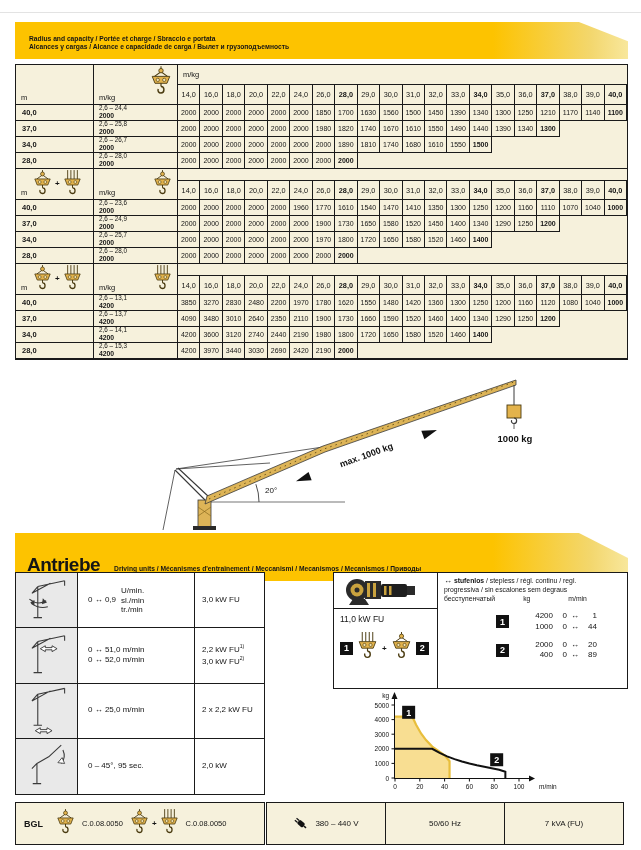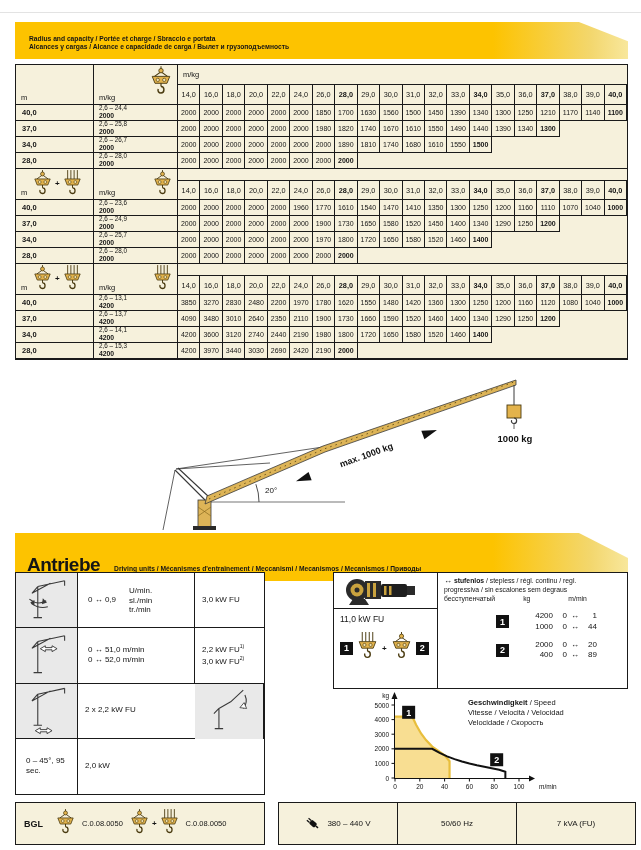--- a/index.html
+++ b/index.html
@@ -42,21 +42,21 @@
 
   
   .drives { top:572px; left:15px; width:250px; height:223px; border:1px solid #1a1a1a; display:grid;
     grid-template-columns:62px 117px 69px; grid-template-rows:repeat(4,1fr); background:#fff; }
   .dcell { border-right:1px solid #1a1a1a; border-bottom:1px solid #1a1a1a; display:flex; align-items:center; }
   .dcell.last-r { border-right:none; } .dcell.last-b { border-bottom:none; }
   .dicon { background:#E9E9E9; justify-content:center; }
   .dval { padding-left:10px; font-size:8px; line-height:1.3; flex-direction:column; align-items:flex-start; justify-content:center; }
   .dpow { padding-left:7px; font-size:8px; line-height:1.35; flex-direction:column; align-items:flex-start; justify-content:center; }
   .dval .row1 { display:flex; align-items:center; }
-  .dunits { display:flex; flex-direction:column; line-height:1.15; margin-left:13px; }
+  .dunits { display:flex; flex-direction:column; line-height:1.15; margin-left:5px; }
   sup { font-size:5px; }
 
   
   .winch { top:572px; left:333px; width:295px; height:117px; border:1px solid #1a1a1a; display:grid;
     grid-template-columns:104px 1fr; grid-template-rows:36px 1fr; background:#fff; }
   .w-icon { border-right:1px solid #1a1a1a; border-bottom:1px solid #1a1a1a; display:flex; align-items:center; justify-content:center; }
   .w-power { border-right:1px solid #1a1a1a; grid-row:2; padding:5px 2px 0 6px; }
   .w-power .pw { font-size:8.5px; }
   .w-hooks { display:flex; align-items:center; gap:3px; margin-top:8px; }
   .w-right { grid-column:2; grid-row:1 / 3; padding:3px 6px 0 6px; }
@@ -74,21 +74,21 @@
   
   .chart-wrap { top:690px; left:333px; width:295px; height:110px; }
   .chart-wrap svg { position:absolute; left:0; top:0; }
   .tick { font-size:6.5px; fill:#111; font-family:"Liberation Sans",sans-serif; }
   .slab { font-size:9px; font-weight:bold; fill:#fff; font-family:"Liberation Sans",sans-serif; }
   .gesch { position:absolute; left:135px; top:8px; width:160px; font-size:7.5px; line-height:1.3; }
 
   
   .foot { top:802px; height:43px; border:1px solid #1a1a1a; background:#F6F1DC; position:absolute; display:flex; align-items:center; }
   .foot-left { left:15px; width:250px; padding:0 8px; gap:6px; }
-  .foot-right { left:278px; width:358px; }
+  .foot-right { left:266px; width:358px; }
   .bgl { font-weight:bold; font-size:9px; margin-right:6px; }
   .code { font-size:7.5px; }
   .fcell { flex:1; height:100%; display:flex; align-items:center; justify-content:center; gap:6px; font-size:8px; border-right:1px solid #1a1a1a; }
   .fcell:last-child { border-right:none; }
   .hook-pair { display:flex; align-items:center; gap:2px; }
   .top-line { position:absolute; top:12px; left:0; width:641px; height:1px; background:#e3e3e3; }
 </style>
 </head>
 <body>
 
@@ -581,20 +581,23 @@
     <span><span>3,0 kW FU</span><sup>2)</sup></span>
   </div>
 
   <div class="dcell dicon">
     <svg width="48" height="52" viewBox="0 0 56 62">
       <g stroke="#3a3a3a" stroke-width="1.3" fill="none">
         <path d="M17 48 V11 M12 48 h10 M17 11 L49 4 M49 4 v6 M17 11 L10 19 M10 19 L32 7"></path>
       </g>
       <path d="M20 51 l-6 3.5 6 3.5 v-2.2 h8 v2.2 l6 -3.5 -6 -3.5 v2.2 h-8 z" fill="#fff" stroke="#3a3a3a" stroke-width="1.1"></path>
     </svg>
+  </div>
+  <div class="dcell dval">
+    <span>0 ↔ 25,0 m/min</span>
   </div>
   <div class="dcell dpow last-r">
     <span>2 x 2,2 kW FU</span>
   </div>
 
   <div class="dcell dicon last-b">
     <svg width="48" height="52" viewBox="0 0 56 62">
       <g stroke="#3a3a3a" stroke-width="1.3" fill="none">
         <path d="M16 52 V28 M11 52 h10 M16 28 L30 20 M30 20 L45 6 M16 28 L10 34"></path>
         <path d="M47 12 q4 9 -2 16"></path>
@@ -731,25 +734,20 @@
       <text x="56" y="32.1" text-anchor="end" class="tick">4000</text>
       <line x1="58.5" y1="15" x2="61.5" y2="15" stroke="#111"></line>
       <text x="56" y="17.5" text-anchor="end" class="tick">5000</text>
       <text x="56" y="8" text-anchor="end" class="tick">kg</text>
       <text x="206" y="99" class="tick">m/min</text>
       <rect x="69.14" y="15.799999999999997" width="13" height="13" fill="#111"></rect>
       <text x="75.64" y="25.499999999999996" text-anchor="middle" class="slab">1</text>
       <rect x="157.18" y="63.25" width="13" height="13" fill="#111"></rect>
       <text x="163.68" y="72.95" text-anchor="middle" class="slab">2</text>
     </svg>
-  <div class="gesch">
-    <div><b>Geschwindigkeit</b><span> / Speed</span></div>
-    <div>Vitesse / Velocità / Velocidad</div>
-    <div>Velocidade / Скорость</div>
-  </div>
 </div>
 
 <div class="foot foot-left">
   <span class="bgl">BGL</span>
   <span><svg width="21" height="26" viewBox="0 0 26 32">
         <path d="M13 0v3M13 6L6 11M13 6l7 5" stroke="#4a3b10" stroke-width="1.1" fill="none"></path>
         <circle cx="13" cy="4.8" r="2.4" fill="#E3B34C" stroke="#4a3b10" stroke-width="0.9"></circle>
         <path d="M3.5 11h19l-3 7.5h-13z" fill="#E3B34C" stroke="#4a3b10" stroke-width="1"></path>
         <circle cx="9.5" cy="14.8" r="1.8" fill="#F4E3AC" stroke="#4a3b10" stroke-width="0.7"></circle>
         <circle cx="16.5" cy="14.8" r="1.8" fill="#F4E3AC" stroke="#4a3b10" stroke-width="0.7"></circle>

